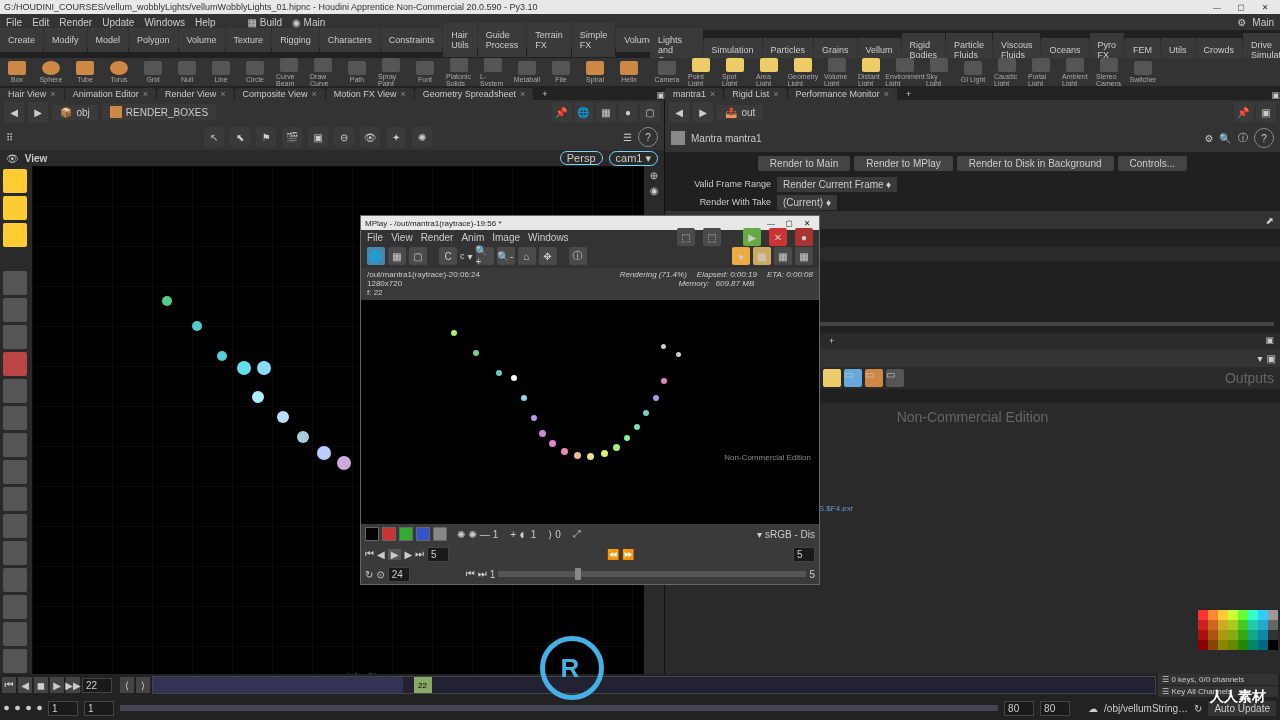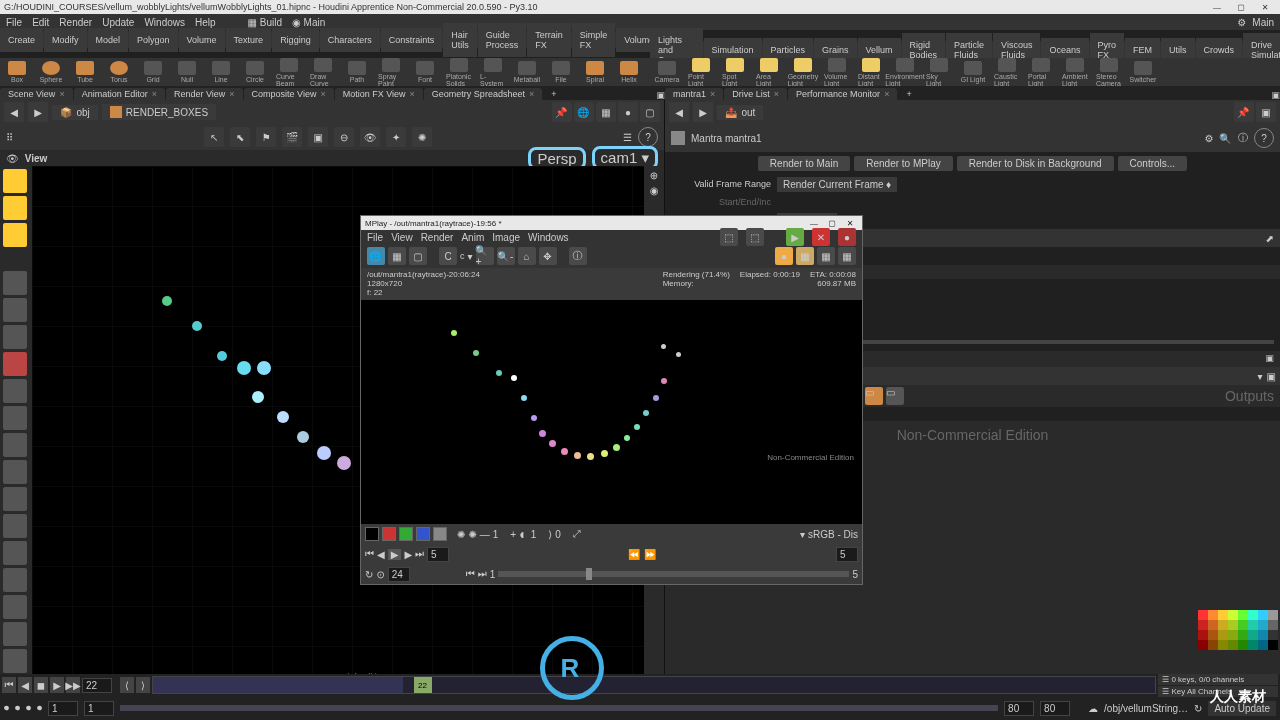--- a/index.html
+++ b/index.html
@@ -33,21 +33,21 @@
   .nav-arrow{width:20px; height:20px; background:var(--bg3); display:flex; align-items:center; justify-content:center;}
   .crumb{padding:2px 8px; background:var(--bg3); display:flex; align-items:center; gap:4px;}
   .crumb .cicon{width:12px;height:12px;background:#c84;}
   .pathbar .rtools{margin-left:auto; display:flex; gap:2px;}
   .rtbtn{width:20px;height:20px;background:var(--bg3);display:flex;align-items:center;justify-content:center;border-radius:2px;}
   .vtool{height:26px; background:var(--bg2); display:flex; align-items:center; gap:6px; padding:0 6px;}
   .vtool .sp{flex:1;}
   .vtico{width:20px;height:20px;background:var(--bg3);border-radius:2px;display:flex;align-items:center;justify-content:center;}
   .help{width:20px;height:20px;border:1px solid #888;border-radius:50%;display:flex;align-items:center;justify-content:center;}
   .viewbar{height:16px; background:var(--bg1); display:flex; align-items:center; padding:0 6px; gap:6px;}
-  .pill{border:3px solid #7dd3fc; border-radius:8px; padding:0 6px; font-size:15px;}
+  .pill{border:1px solid #7dd3fc; border-radius:8px; padding:0 6px; font-size:11px;}
   .viewport{flex:1; position:relative; display:flex;}
   .v-lefticons{width:32px; background:var(--bg1); display:flex; flex-direction:column; gap:3px; padding:3px 3px;}
   .vico{width:24px;height:24px;background:#555;border-radius:2px;}
   .vico.s{height:18px;}
   .v-canvas{flex:1; background:#000; position:relative; overflow:hidden;}
   .grid{position:absolute;inset:0;background-image:linear-gradient(#222 1px,transparent 1px),linear-gradient(90deg,#222 1px,transparent 1px);background-size:40px 40px;opacity:.3;}
   .v-right{width:20px;background:var(--bg1);display:flex;flex-direction:column;align-items:center;gap:4px;padding-top:4px;}
   .particle{position:absolute;border-radius:50%;}
   
   .renderhead{display:flex;align-items:center;padding:4px 6px;gap:6px;background:var(--bg2);}
@@ -57,30 +57,30 @@
   .formrow{display:flex;align-items:center;padding:2px 6px;gap:6px;height:18px;}
   .flbl{width:100px;text-align:right;font-size:9px;}
   .fsel{flex:0 0 120px;background:var(--bg3);padding:2px 6px;display:flex;align-items:center;justify-content:space-between;}
   .tabs2{display:flex;gap:8px;padding:2px 10px;font-size:9px;background:#2a2a2a;}
   .networkpane{flex:1;background:#2a2a2a;position:relative;}
   .node{position:absolute;display:flex;align-items:center;gap:6px;}
   .node .nbody{width:44px;height:18px;background:#ccc;border-radius:3px;display:flex;align-items:center;justify-content:center;}
   .colorpick{position:absolute;right:2px;bottom:70px;display:grid;grid-template-columns:repeat(8,10px);grid-auto-rows:10px;}
   .csw{width:10px;height:10px;}
   
-  .mplay{position:absolute; left:360px; top:215px; width:503px; height:370px; background:var(--bg2); border:1px solid #666; display:flex; flex-direction:column; z-index:5;}
+  .mplay{position:absolute; left:360px; top:215px; width:460px; height:370px; background:var(--bg2); border:1px solid #666; display:flex; flex-direction:column; z-index:5;}
   .mp-title{height:14px;background:#e8e8e8;color:#222;display:flex;align-items:center;padding:0 4px;font-size:8px;}
   .mp-title .mt-btns{margin-left:auto;display:flex;gap:2px;}
   .mt-btn{width:16px;height:10px;display:flex;align-items:center;justify-content:center;}
   .mp-menu{height:14px;display:flex;gap:8px;padding:0 6px;align-items:center;}
   .mp-trow{height:24px;display:flex;align-items:center;gap:3px;padding:0 6px;}
   .mico{width:18px;height:18px;background:#4a4a4a;border-radius:2px;display:flex;align-items:center;justify-content:center;}
   .mico.red{background:#c33;}
   .mp-status{height:32px;display:flex;padding:2px 6px;font-size:8px;background:#3a3a3a;}
-  .mp-status .ri{margin-left:auto;text-align:right;}
+  .mp-status .ri{margin-left:auto;text-align:right;font-style:italic;}
   .mp-view{flex:1;background:#000;position:relative;}
   .mp-foot{height:60px;background:#3a3a3a;display:flex;flex-direction:column;}
   .mp-nce{font-size:8px;color:#888;text-align:right;padding:0 4px;position:absolute;right:4px;bottom:62px;}
   .mp-crow{display:flex;align-items:center;gap:3px;padding:2px 4px;height:20px;}
   .sw{width:14px;height:14px;border:1px solid #666;}
   .mp-seek{flex:1;height:6px;background:#555;position:relative;}
   
   .bottom{position:absolute;left:0;right:0;bottom:0;height:46px;display:flex;flex-direction:column;background:#222;}
   .tline{height:22px;display:flex;align-items:center;gap:2px;padding:0 2px;}
   .tl-btn{width:14px;height:16px;background:#444;display:flex;align-items:center;justify-content:center;}
@@ -305,32 +305,32 @@
     <div class="tool">
         <div class="tico"></div>
         <span>Switcher</span>
       </div>
   </div>
 </div>
 
 
 <div style="display:flex;">
   <div class="panetabs" style="width:665px">
-    <div class="pt"><span>Scene View</span><span class="x">×</span></div>
+    <div class="pt"><span>Hair View</span><span class="x">×</span></div>
     <div class="pt"><span>Animation Editor</span><span class="x">×</span></div>
     <div class="pt"><span>Render View</span><span class="x">×</span></div>
     <div class="pt"><span>Composite View</span><span class="x">×</span></div>
     <div class="pt"><span>Motion FX View</span><span class="x">×</span></div>
     <div class="pt"><span>Geometry Spreadsheet</span><span class="x">×</span></div>
     <div class="pt plus">+</div>
     <div style="margin-left:auto">▣</div>
   </div>
   <div class="panetabs" style="flex:1">
     <div class="pt"><span>mantra1</span><span class="x">×</span></div>
-    <div class="pt"><span>Drive List</span><span class="x">×</span></div>
+    <div class="pt"><span>Rigid List</span><span class="x">×</span></div>
     <div class="pt"><span>Performance Monitor</span><span class="x">×</span></div>
     <div class="pt plus">+</div>
     <div style="margin-left:auto">▣</div>
   </div>
 </div>
 
 
 <div class="layout">
 
   <div class="leftcol">
@@ -441,23 +441,20 @@
       <div class="rbtn">Render to MPlay</div>
       <div class="rbtn">Render to Disk in Background</div>
       <div class="rbtn">Controls...</div>
     </div>
     <div class="formrow">
         <span class="flbl">Valid Frame Range</span>
         <div class="fsel">
           <span>Render Current Frame</span>
           <span>♦</span>
         </div>
-      </div>
-    <div class="formrow">
-        <span class="flbl" style="color:#666">Start/End/Inc</span>
       </div>
     <div class="formrow">
         <span class="flbl">Render With Take</span>
         <div class="fsel" style="flex:0 0 60px">
           <span>(Current)</span>
           <span>♦</span>
         </div>
       </div>
     <div class="formrow" style="background:#333">
         <span>bj/cam1</span>
@@ -585,21 +582,21 @@
       <span>/out/mantra1(raytrace)-20:06:24</span>
       <span>1280x720</span>
       <span>f: 22</span>
     </div>
     <div class="ri col">
       <div class="row" style="gap:10px">
         <span>Rendering (71.4%)</span>
         <span>Elapsed: 0:00:19</span>
         <span>ETA: 0:00:08</span>
       </div>
-      <div class="row" style="gap:6px;justify-content:space-between">
+      <div class="row" style="gap:6px;justify-content:center">
         <span>Memory:</span>
         <span>609.87 MB</span>
       </div>
     </div>
   </div>
   <div class="mp-view">
 
     <div class="particle" style="left:90px;top:30px;width:6px;height:6px;background:#ae6"></div>
     <div class="particle" style="left:112px;top:50px;width:6px;height:6px;background:#7c8"></div>
     <div class="particle" style="left:135px;top:70px;width:6px;height:6px;background:#6cb"></div>

